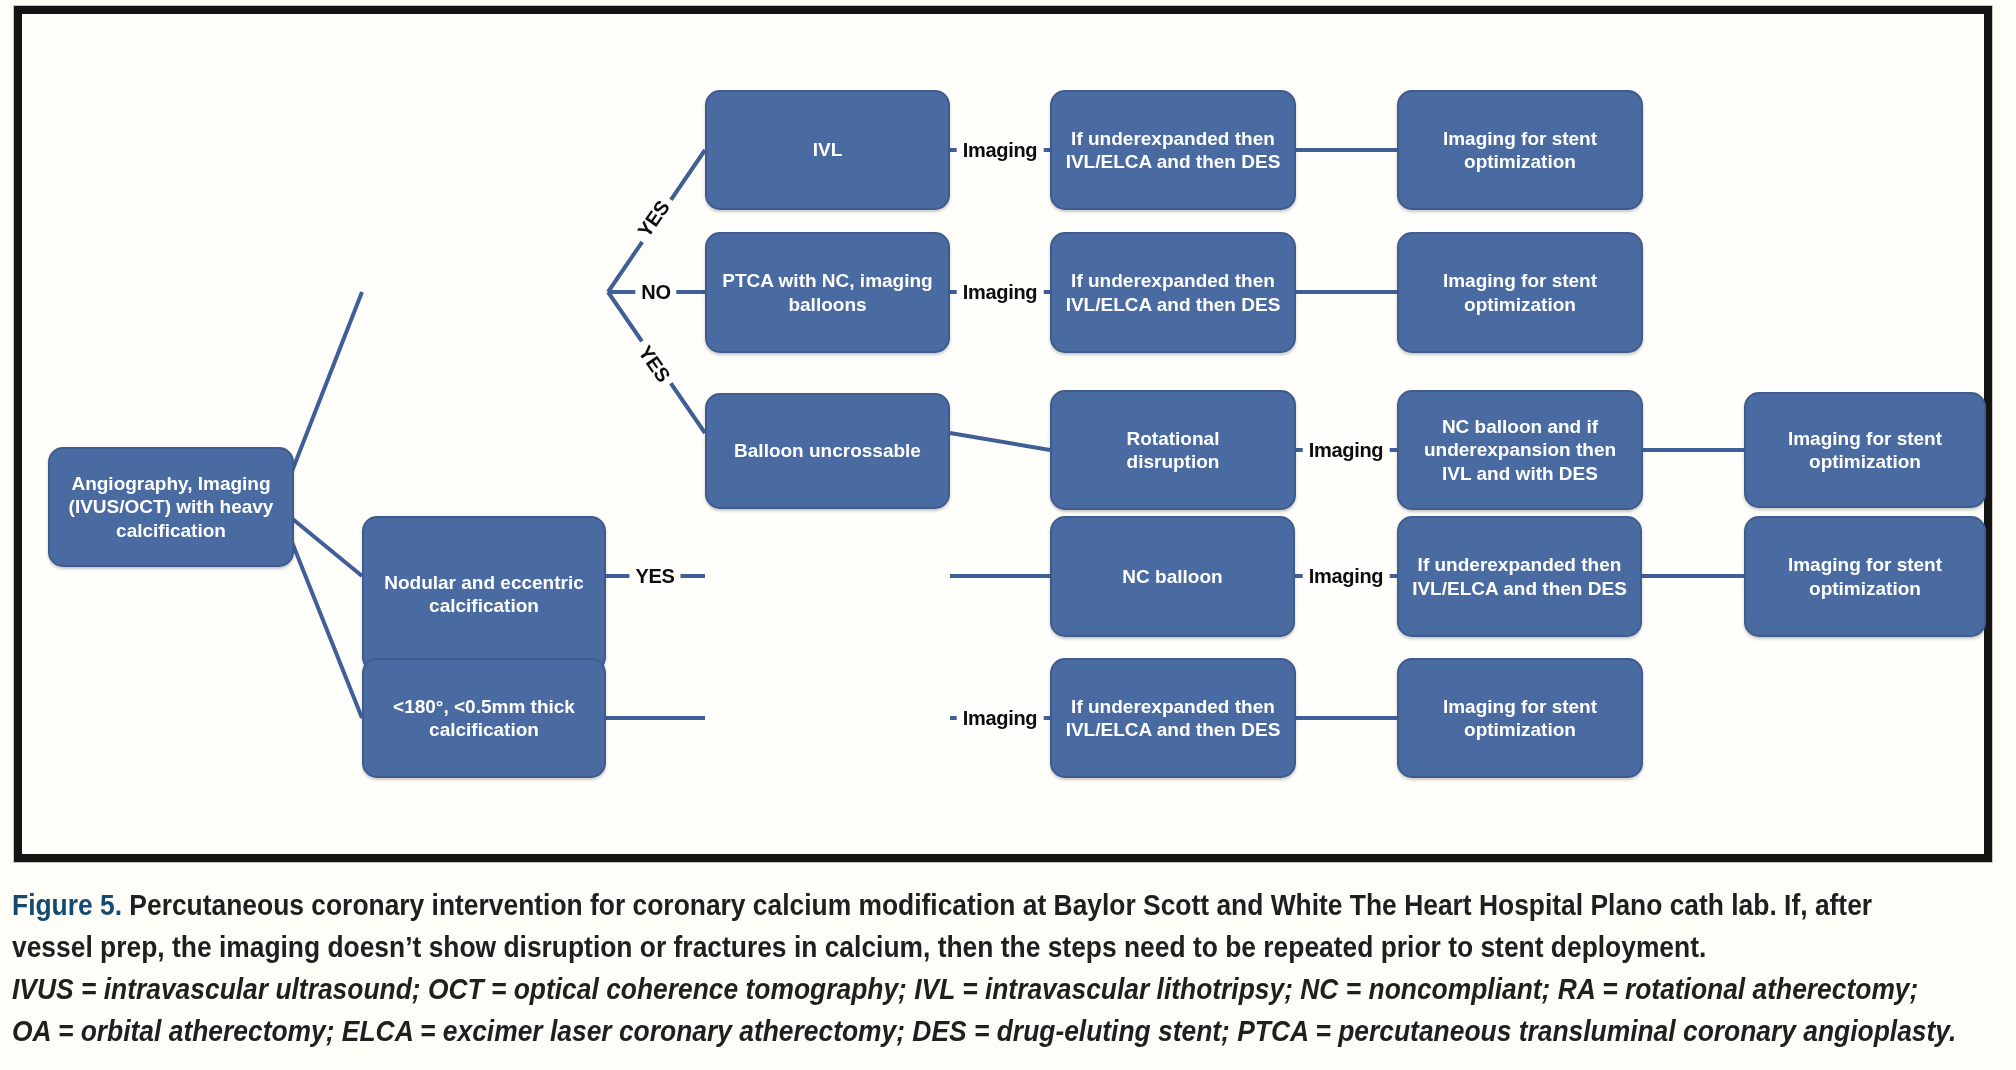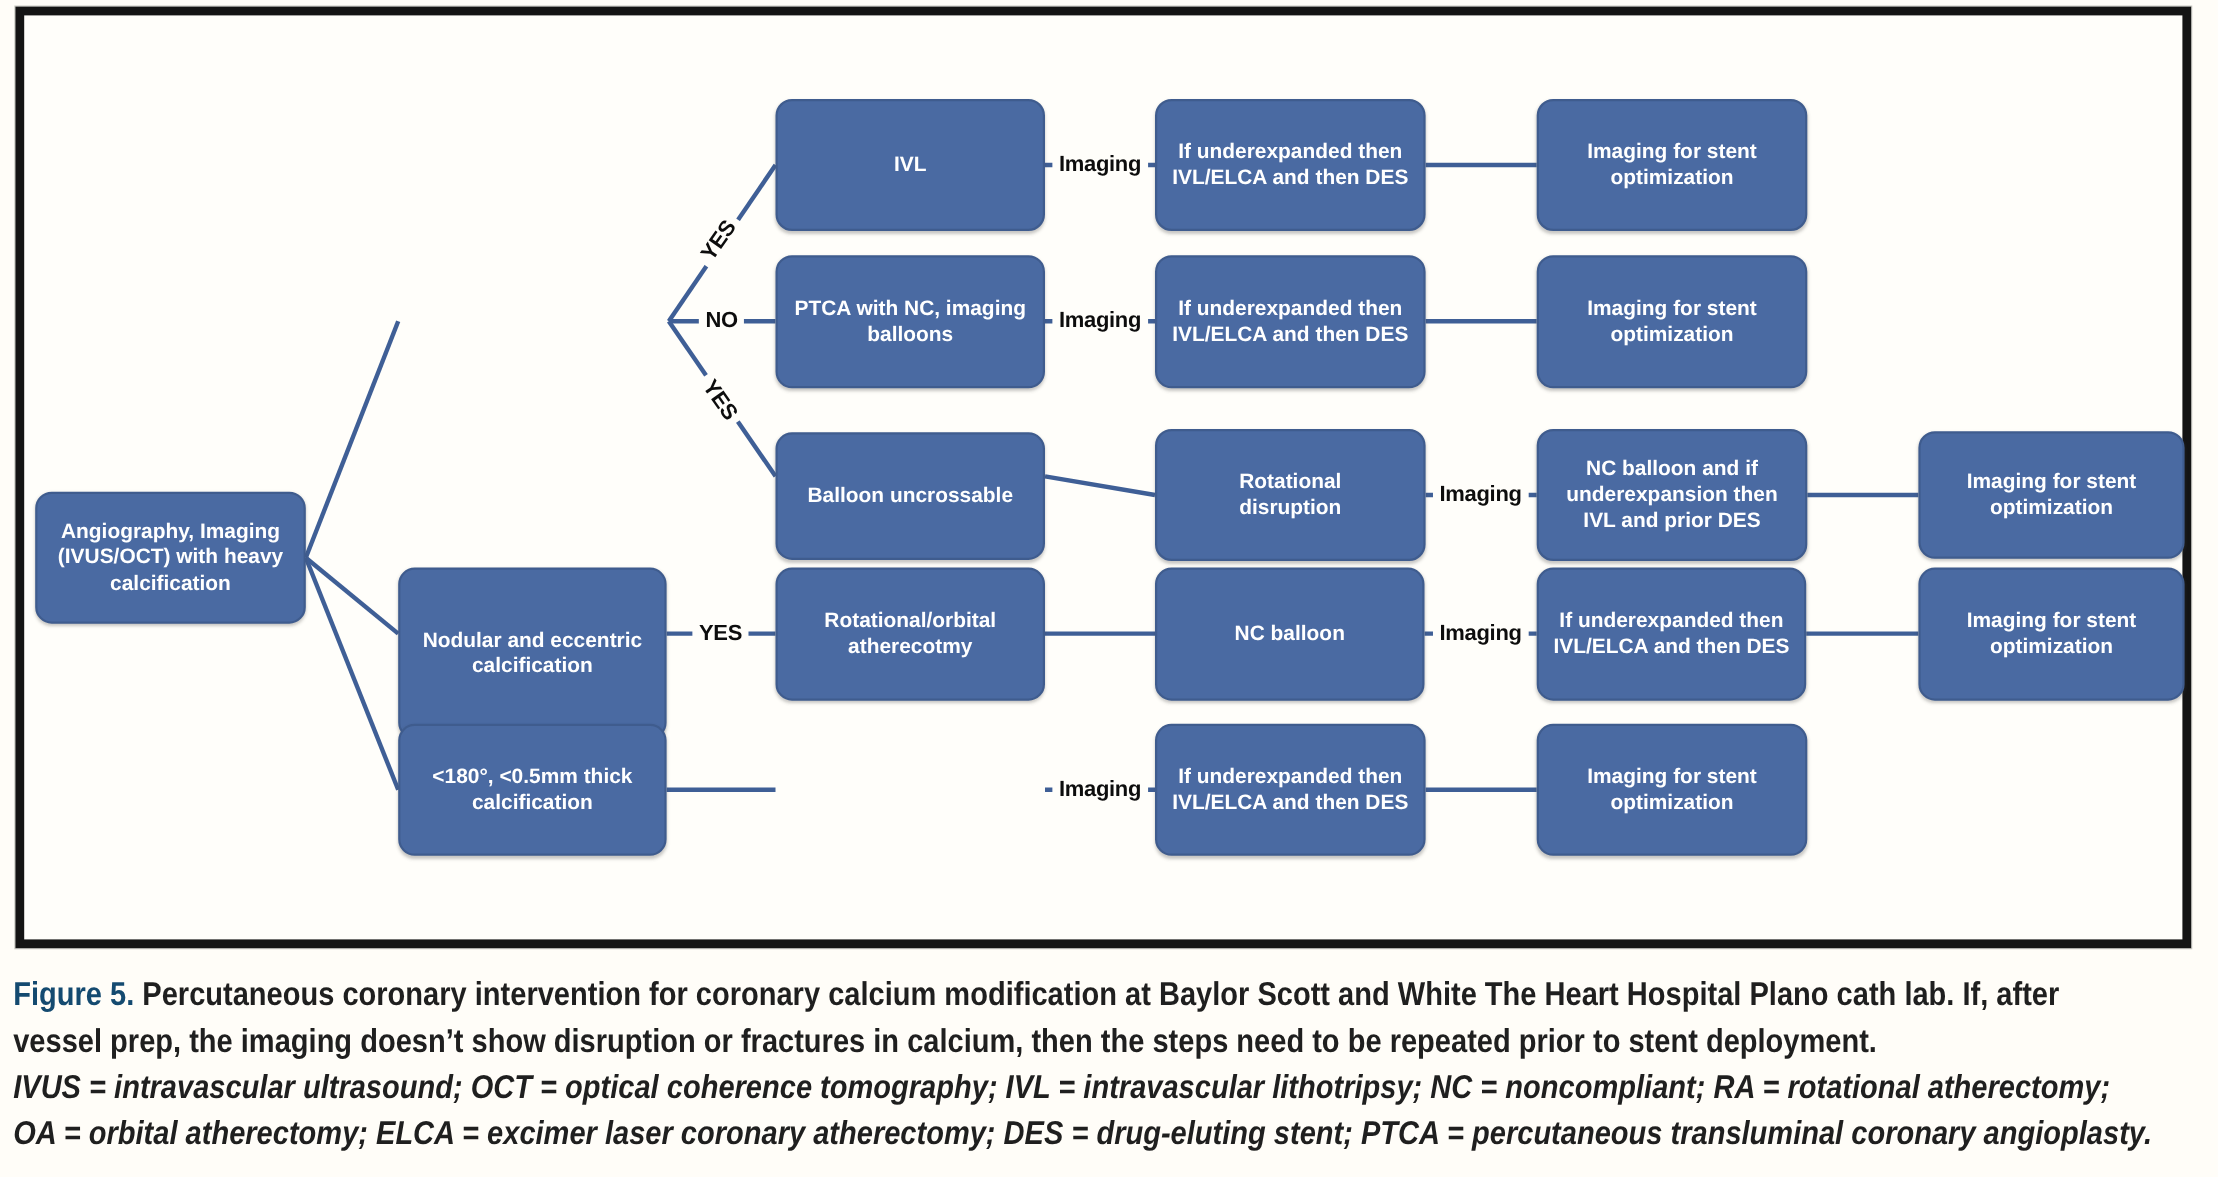--- a/index.html
+++ b/index.html
@@ -60,53 +60,51 @@
     <line x1="1643" y1="450" x2="1744" y2="450"></line>
     <line x1="606" y1="576" x2="705" y2="576"></line>
     <line x1="950" y1="576" x2="1050" y2="576"></line>
     <line x1="1295" y1="576" x2="1397" y2="576"></line>
     <line x1="1642" y1="576" x2="1744" y2="576"></line>
     <line x1="606" y1="718" x2="705" y2="718"></line>
     <line x1="950" y1="718" x2="1050" y2="718"></line>
     <line x1="1296" y1="718" x2="1397" y2="718"></line>
   </svg>
 
-  <div class="node" style="left:32px;top:447px;width:246px;height:120px">Angiography, Imaging
+  <div class="node" style="left:48px;top:447px;width:246px;height:120px">Angiography, Imaging
 (IVUS/OCT) with heavy
 calcification</div>
 
   <div class="node" style="left:362px;top:516px;width:244px;height:156px">Nodular and eccentric
 calcification</div>
   <div class="node" style="left:362px;top:658px;width:244px;height:120px">&lt;180°, &lt;0.5mm thick
 calcification</div>
 
   <div class="node" style="left:705px;top:90px;width:245px;height:120px">IVL</div>
   <div class="node" style="left:705px;top:232px;width:245px;height:121px">PTCA with NC, imaging
 balloons</div>
   <div class="node" style="left:705px;top:393px;width:245px;height:116px">Balloon uncrossable</div>
-  <div class="node" style="left:705px;top:516px;width:245px;height:121px">Rotational/orbital
-atherecotmy</div>
 
   <div class="node" style="left:1050px;top:90px;width:246px;height:120px">If underexpanded then
 IVL/ELCA and then DES</div>
   <div class="node" style="left:1050px;top:232px;width:246px;height:121px">If underexpanded then
 IVL/ELCA and then DES</div>
   <div class="node" style="left:1050px;top:390px;width:246px;height:120px">Rotational
 disruption</div>
   <div class="node" style="left:1050px;top:516px;width:245px;height:121px">NC balloon</div>
   <div class="node" style="left:1050px;top:658px;width:246px;height:120px">If underexpanded then
 IVL/ELCA and then DES</div>
 
   <div class="node" style="left:1397px;top:90px;width:246px;height:120px">Imaging for stent
 optimization</div>
   <div class="node" style="left:1397px;top:232px;width:246px;height:121px">Imaging for stent
 optimization</div>
   <div class="node" style="left:1397px;top:390px;width:246px;height:120px">NC balloon and if
 underexpansion then
-IVL and prior DES</div>
+IVL and with DES</div>
   <div class="node" style="left:1397px;top:516px;width:245px;height:121px">If underexpanded then
 IVL/ELCA and then DES</div>
   <div class="node" style="left:1397px;top:658px;width:246px;height:120px">Imaging for stent
 optimization</div>
 
   <div class="node" style="left:1744px;top:392px;width:242px;height:116px">Imaging for stent
 optimization</div>
   <div class="node" style="left:1744px;top:516px;width:242px;height:121px">Imaging for stent
 optimization</div>
 

